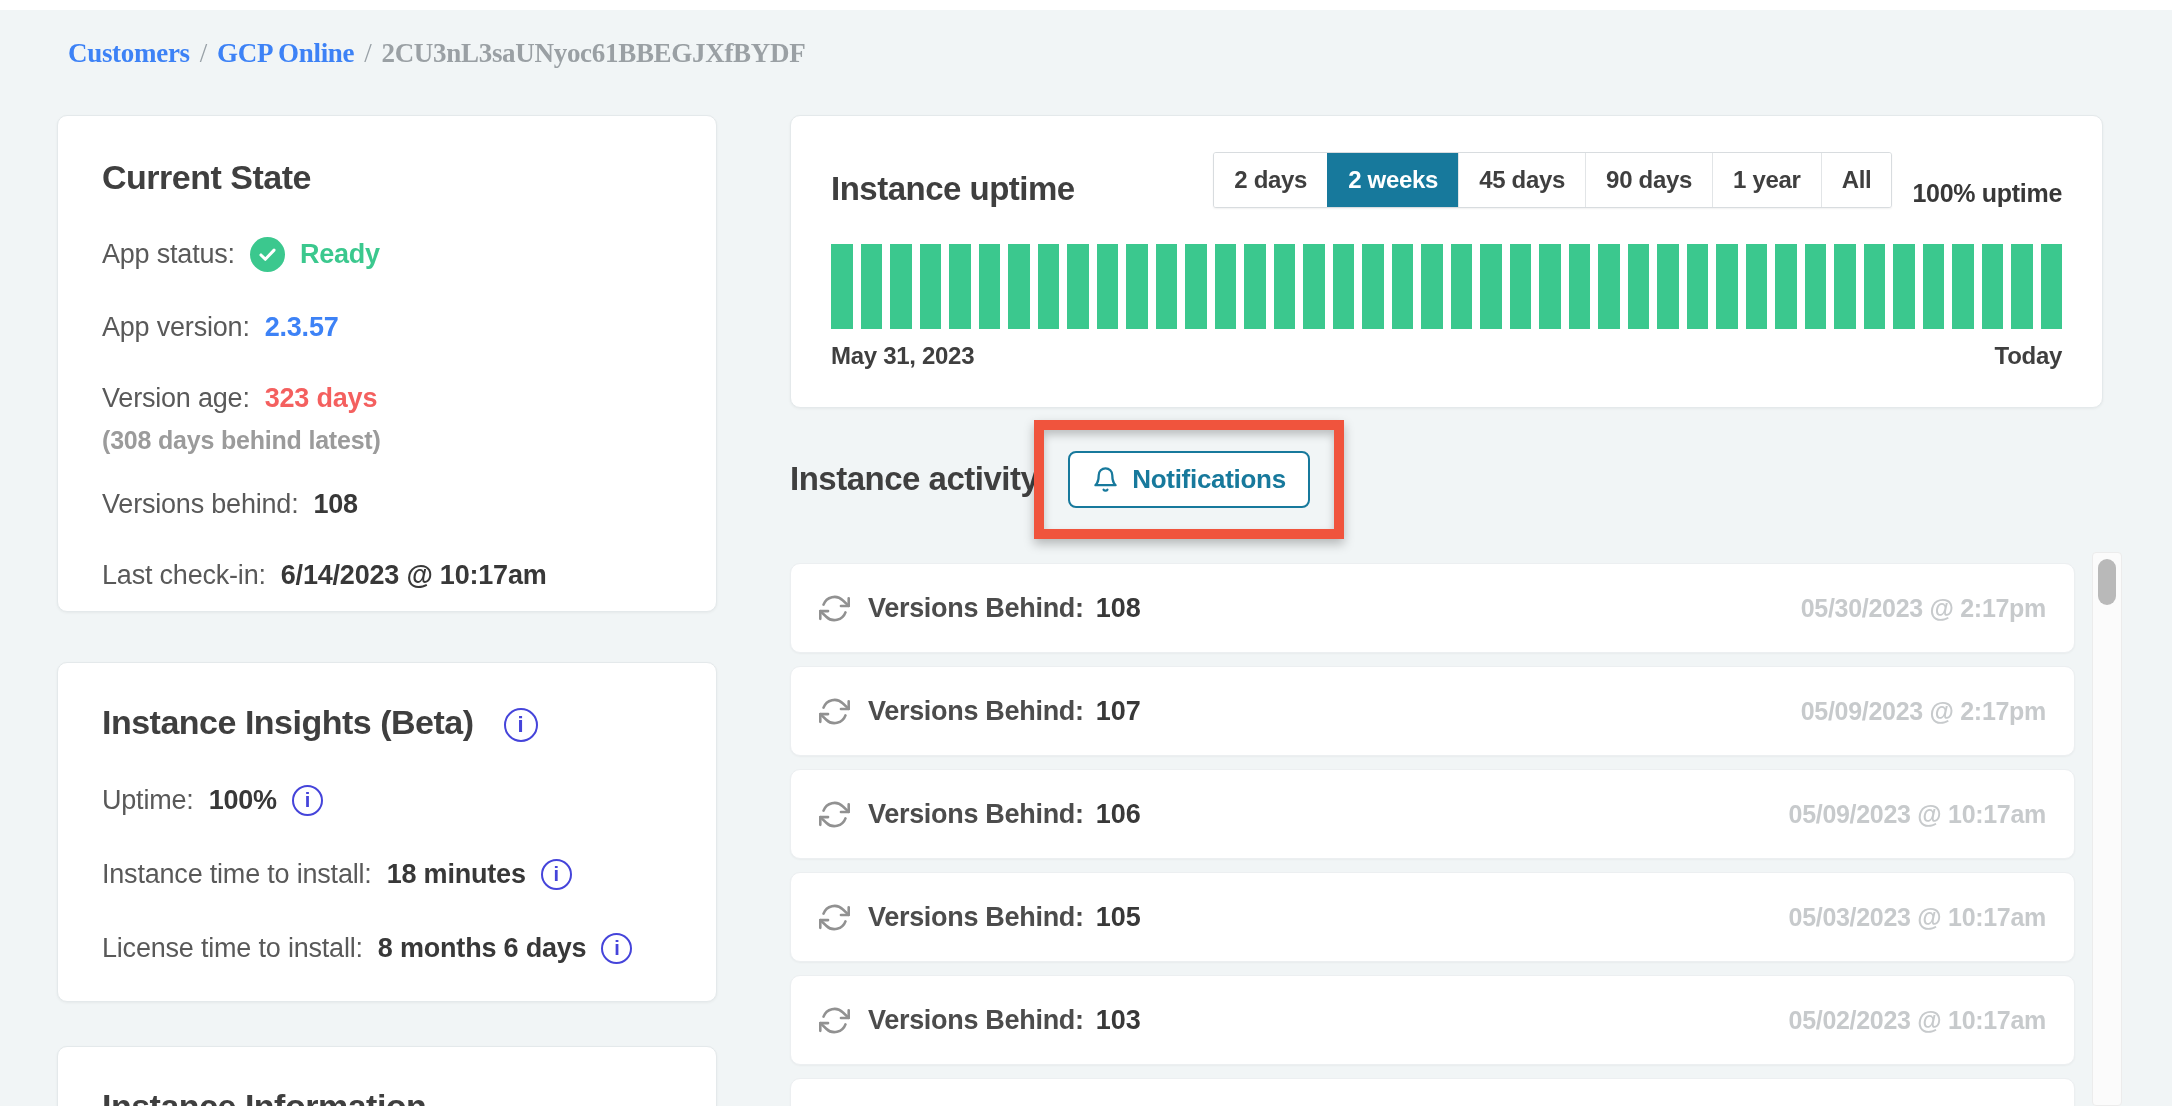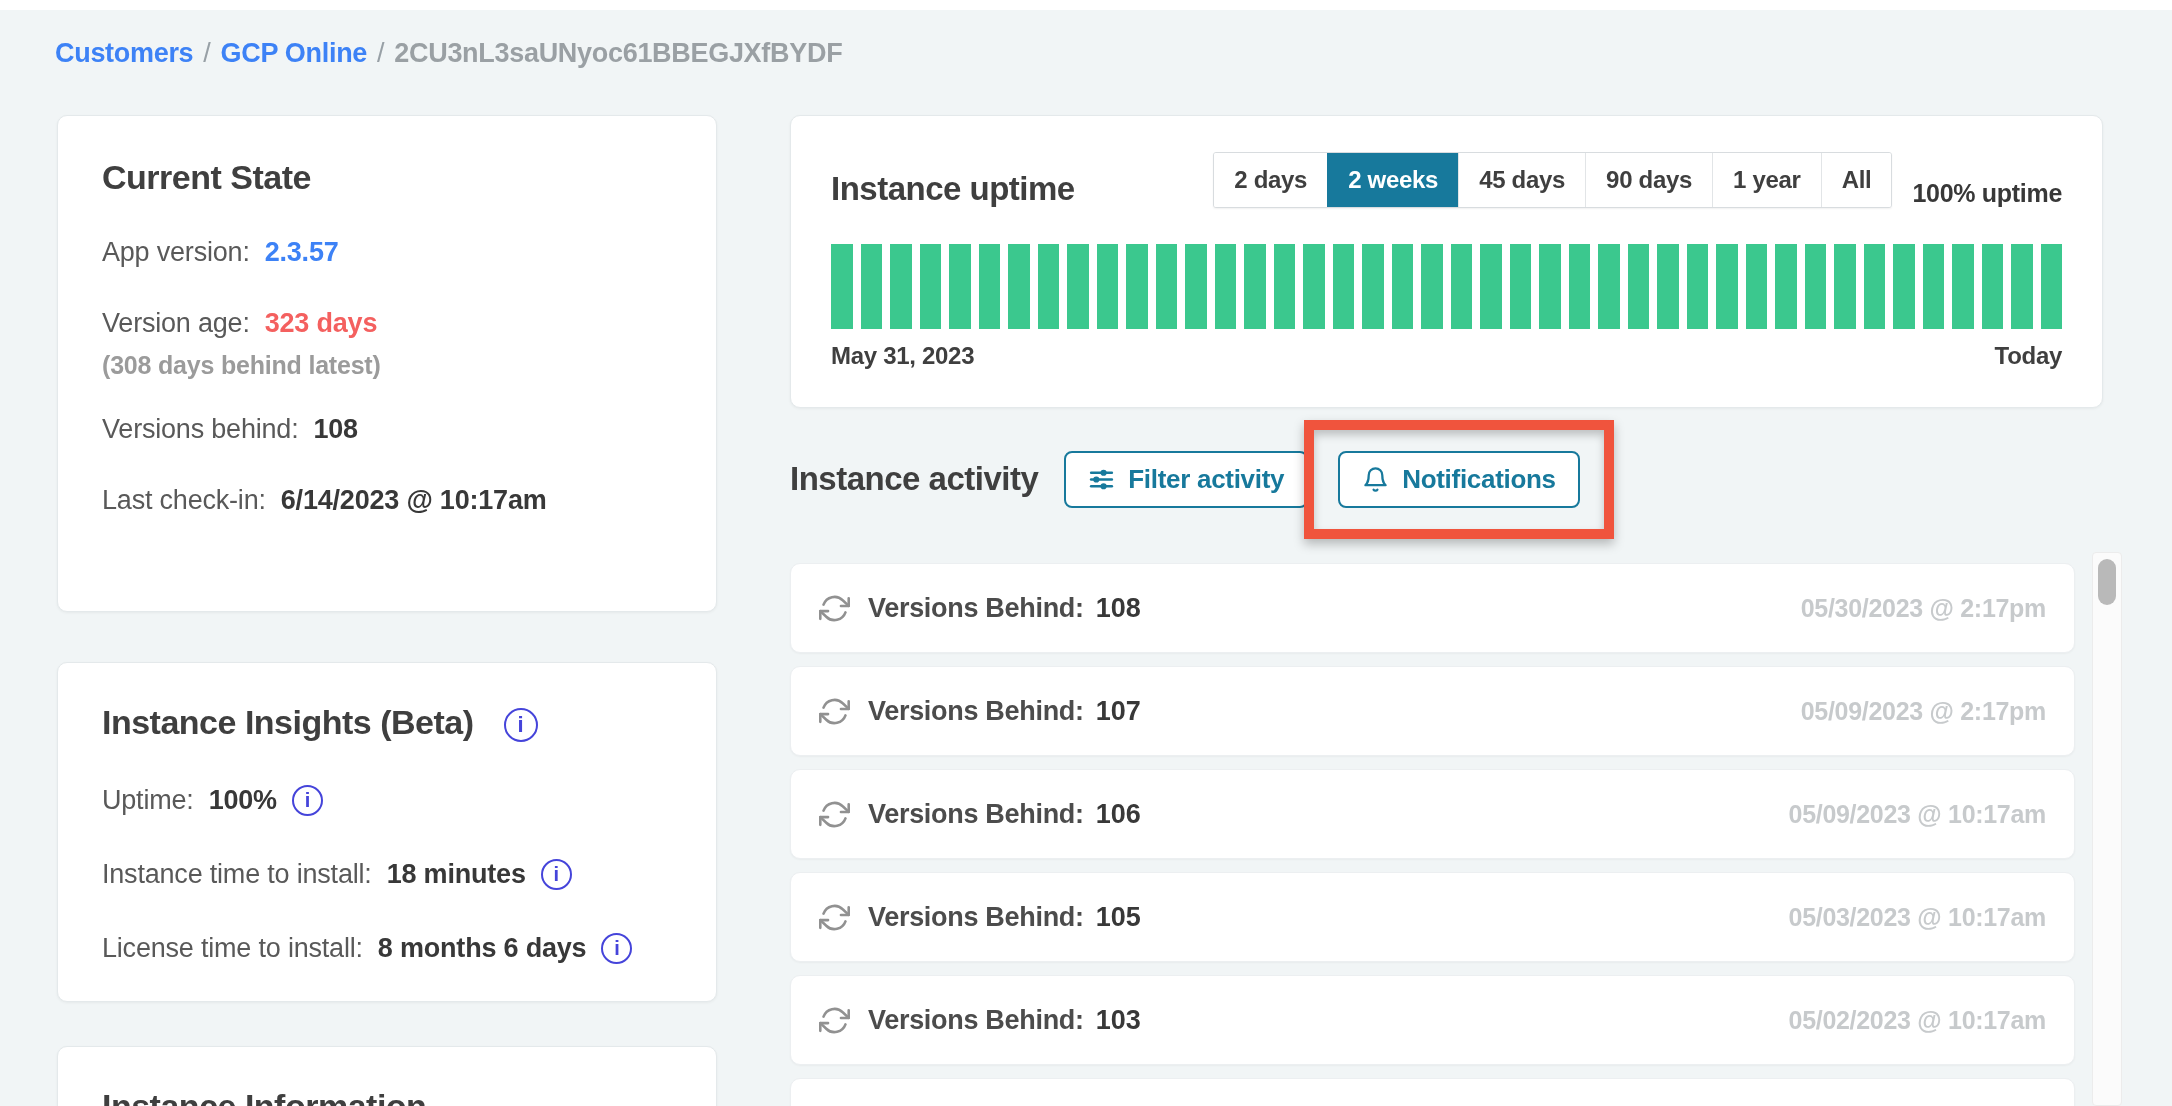--- a/index.html
+++ b/index.html
@@ -12,21 +12,21 @@
   html,body{margin:0;padding:0;}
   body{
     width:2172px;height:1106px;position:relative;overflow:hidden;
     background:var(--bg);
     font-family:"Liberation Sans", sans-serif;
     color:var(--label);
   }
   .top-strip{position:absolute;top:0;left:0;right:0;height:10px;background:#ffffff;}
 
   
-  .breadcrumb{position:absolute;left:55px;top:38px;font-size:27px;font-weight:700;letter-spacing:-0.3px;}
+  .breadcrumb{position:absolute;left:68px;top:38px;font-size:27px;font-weight:700;letter-spacing:-0.3px;font-family:Liberation Serif, serif;}
   .bc-link{color:var(--blue);cursor:pointer;}
   .bc-sep{color:#98a0a6;font-weight:400;margin:0 10px;}
   .bc-current{color:#9aa0a4;}
 
   
   .card{background:#fff;border:1px solid #e4e9eb;border-radius:10px;box-shadow:0 1px 3px rgba(0,0,0,.05);}
   h2{font-size:34px;font-weight:700;color:var(--heading);margin:0;letter-spacing:-0.5px;}
 
   .left-col{position:absolute;left:57px;top:115px;width:660px;}
   #card-current{height:497px;padding:42px 44px;}
@@ -86,20 +86,29 @@
 
 <div class="top-strip"></div>
 
 <nav class="breadcrumb"><span class="bc-link">Customers</span><span class="bc-sep">/</span><span class="bc-link">GCP Online</span><span class="bc-sep">/</span><span class="bc-current">2CU3nL3saUNyoc61BBEGJXfBYDF</span></nav>
 
 <div class="left-col">
 
   <section class="card" id="card-current">
     <h2>Current State</h2>
     <div class="cs-row">
+      <span class="lbl">App status:</span>
+      <span class="check-icon">
+        <svg width="21" height="21" viewBox="0 0 24 24" fill="none" stroke="#ffffff" stroke-width="3.4" stroke-linecap="round" stroke-linejoin="round">
+            <polyline points="4.5 12.5 9.5 17.5 19.5 7"></polyline>
+          </svg>
+      </span>
+      <span class="val val-green">Ready</span>
+    </div>
+    <div class="cs-row">
       <span class="lbl">App version:</span>
       <span class="val val-blue">2.3.57</span>
     </div>
     <div class="cs-row">
       <span class="lbl">Version age:</span>
       <span class="val val-red">323 days</span>
     </div>
     <div class="sub-note">(308 days behind latest)</div>
     <div class="cs-row tight">
       <span class="lbl">Versions behind:</span>
@@ -202,33 +211,20 @@
         <div class="bar" style="height: 100%;"></div>
       </div>
     <div class="uptime-footer">
       <span>May 31, 2023</span>
       <span>Today</span>
     </div>
   </section>
 
   <div class="activity-header">
     <span class="activity-title">Instance activity</span>
-    <button class="btn filter-btn">
-      <span>
-        <svg width="27" height="27" viewBox="0 0 26 26" fill="none" stroke="#17799c" stroke-width="2.4" stroke-linecap="round">
-          <line x1="3" y1="6.5" x2="23" y2="6.5"></line>
-            <line x1="3" y1="13" x2="23" y2="13"></line>
-            <line x1="3" y1="19.5" x2="23" y2="19.5"></line>
-          <circle cx="15" cy="6.5" r="3" fill="#17799c" stroke="none"></circle>
-          <circle cx="8" cy="13" r="3" fill="#17799c" stroke="none"></circle>
-          <circle cx="15" cy="19.5" r="3" fill="#17799c" stroke="none"></circle>
-        </svg>
-      </span>
-      <span>Filter activity</span>
-    </button>
     <div class="annotation">
       <button class="btn">
         <span>
           <svg width="27" height="27" viewBox="0 0 24 24" fill="none" stroke="#17799c" stroke-width="2" stroke-linecap="round" stroke-linejoin="round">
             <path d="M18 8A6 6 0 0 0 6 8c0 7-3 9-3 9h18s-3-2-3-9"></path>
             <path d="M13.73 21a2 2 0 0 1-3.46 0"></path>
           </svg>
         </span>
         <span>Notifications</span>
       </button>

